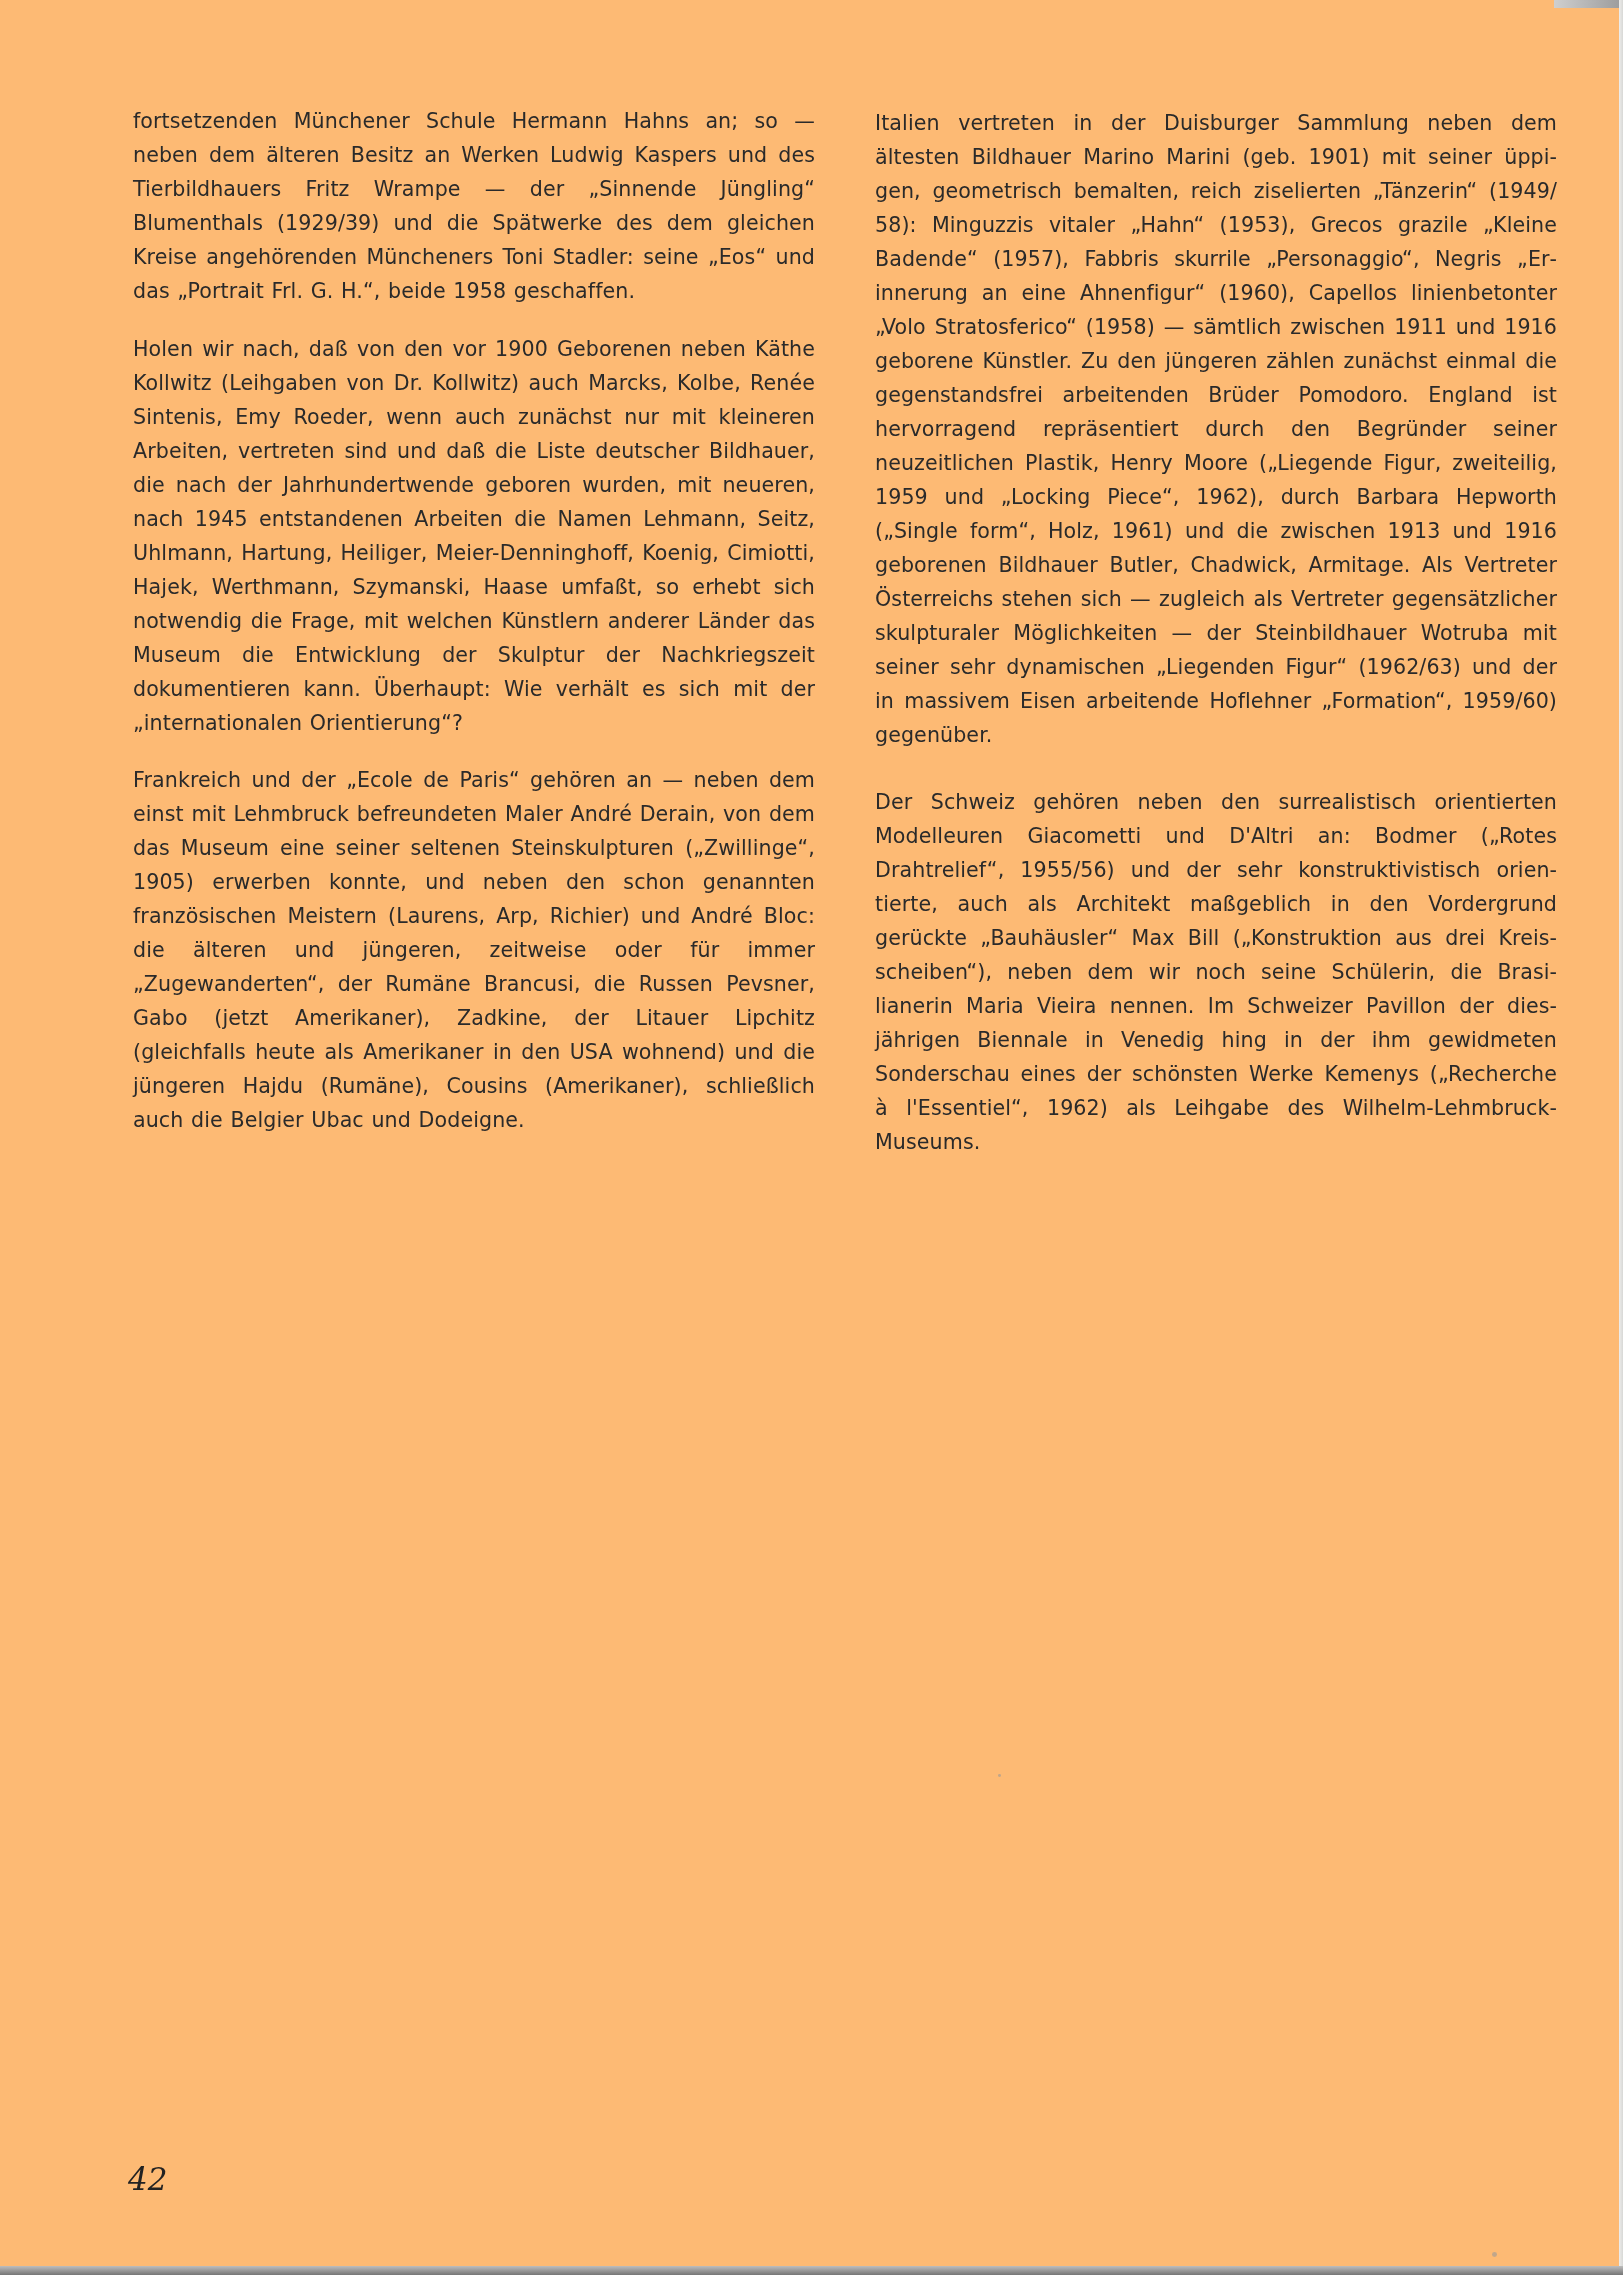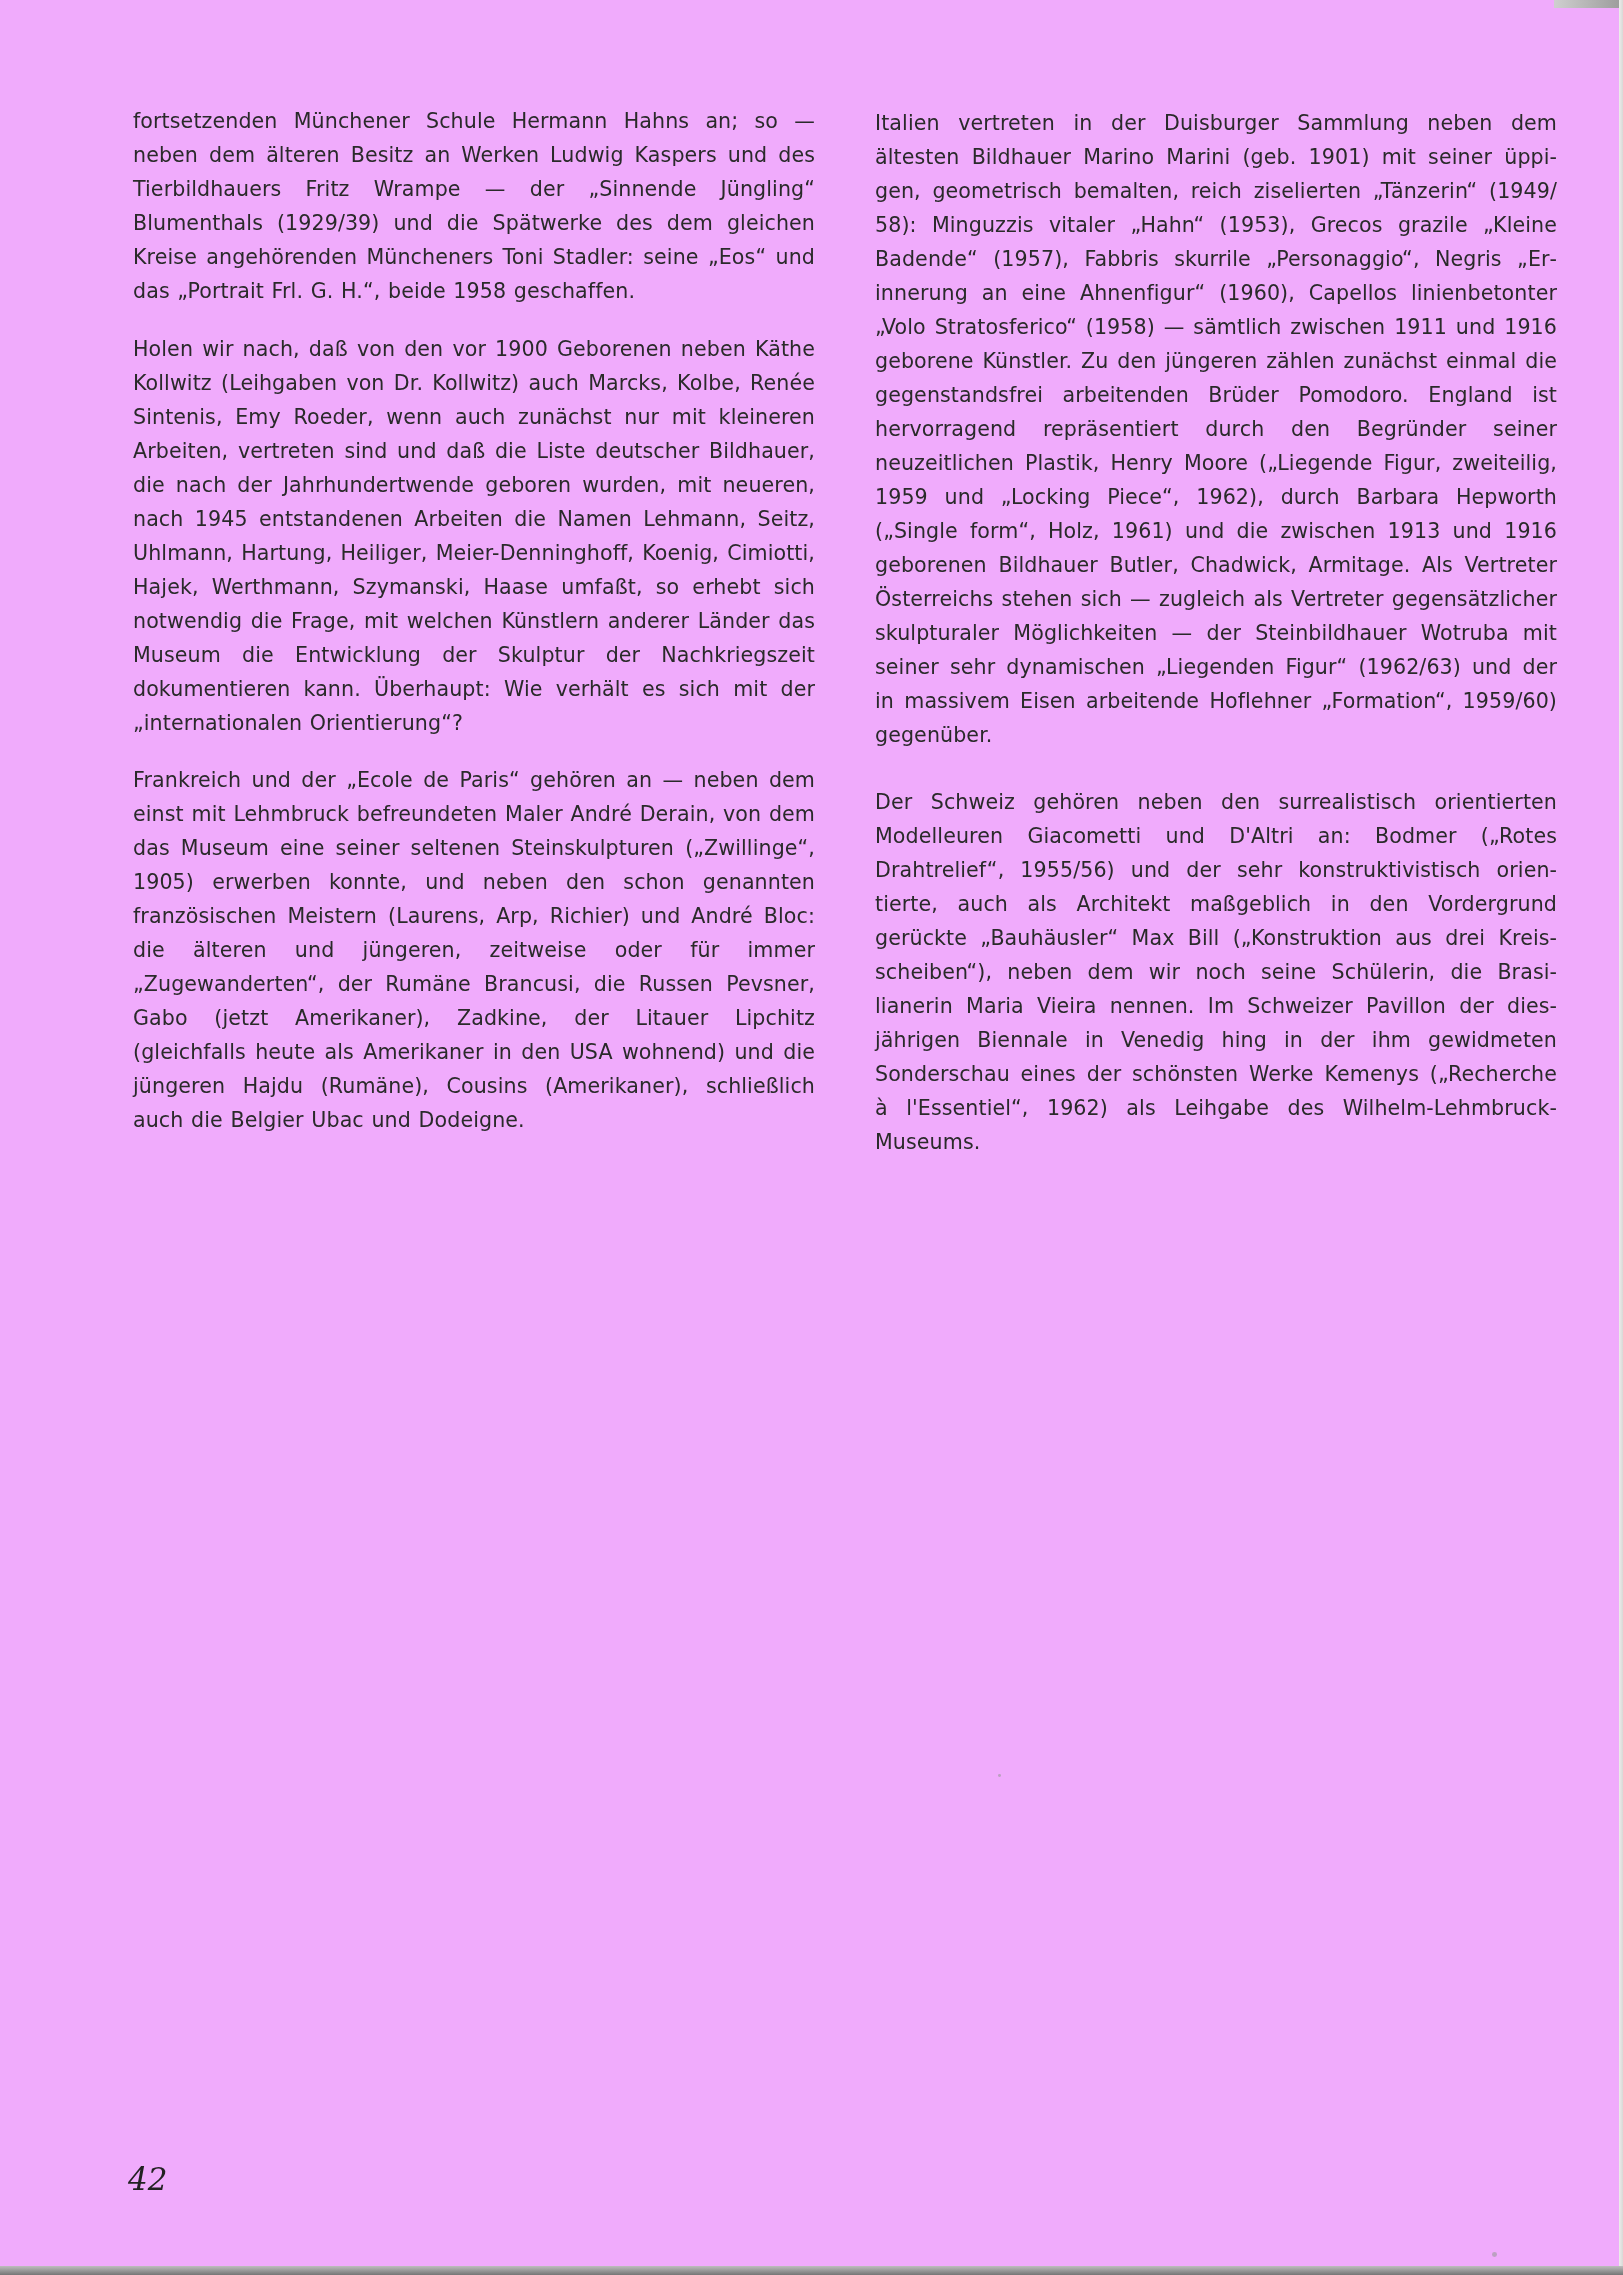--- a/index.html
+++ b/index.html
@@ -13,21 +13,21 @@
       position: relative;
       overflow: hidden;
       font-family: "DejaVu Sans", sans-serif;
       color: #2a2a2a;
     }
     .page {
       position: absolute;
       left: 0; top: 0;
       width: 1623px;
       height: 2276px;
-      background: #f0abfc;
+      background: #fdba74;
     }
     .top-edge {
       position: absolute;
       left: 1554px; top: 0;
       width: 70px; height: 7.8px;
       background: linear-gradient(to right, #cfcfcf, #9a9a9a);
     }
     .bottom-edge {
       position: absolute;
       left: 0; top: 2266px;

